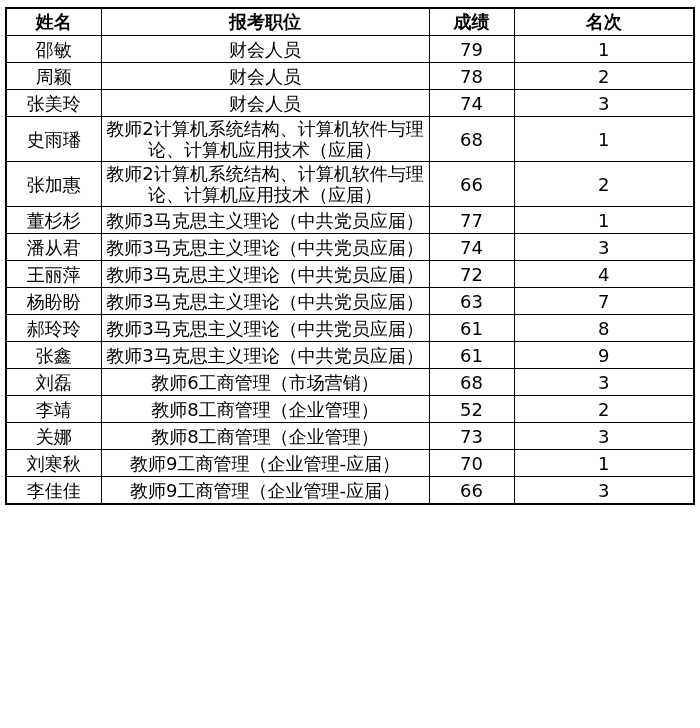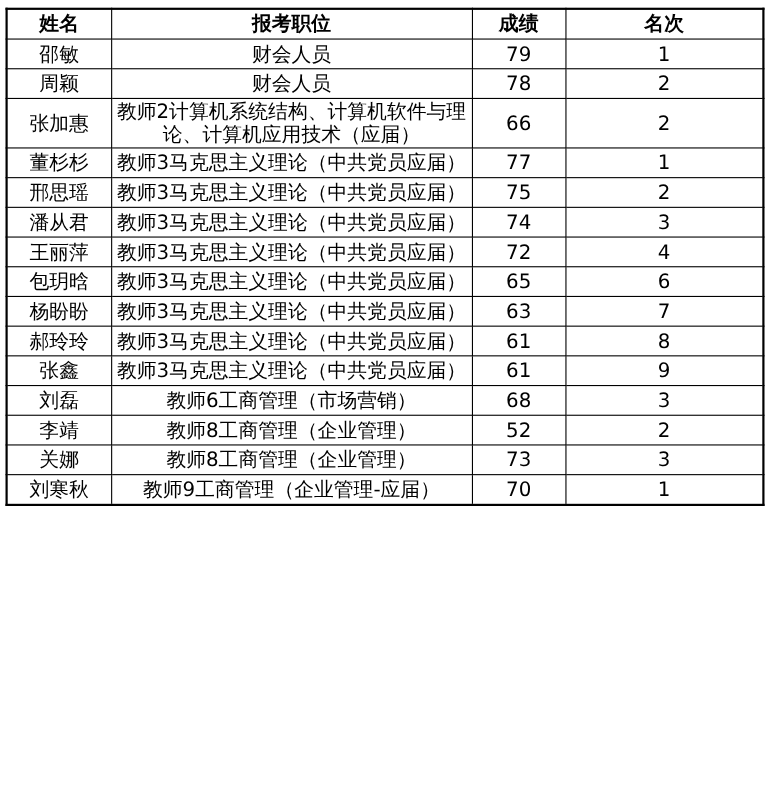--- a/index.html
+++ b/index.html
@@ -79,54 +79,54 @@
           <td>79</td>
           <td>1</td>
         </tr>
         <tr>
           <td>周颖</td>
           <td>财会人员</td>
           <td>78</td>
           <td>2</td>
         </tr>
         <tr>
+          <td>张美玲</td>
+          <td>财会人员</td>
+          <td>74</td>
+          <td>3</td>
+        </tr>
+        <tr>
+          <td>史雨璠</td>
+          <td>教师2计算机系统结构、计算机软件与理论、计算机应用技术（应届）</td>
+          <td>68</td>
+          <td>1</td>
+        </tr>
+        <tr>
           <td>张加惠</td>
           <td>教师2计算机系统结构、计算机软件与理论、计算机应用技术（应届）</td>
           <td>66</td>
           <td>2</td>
         </tr>
         <tr>
           <td>董杉杉</td>
           <td>教师3马克思主义理论（中共党员应届）</td>
           <td>77</td>
           <td>1</td>
         </tr>
         <tr>
-          <td>邢思瑶</td>
-          <td>教师3马克思主义理论（中共党员应届）</td>
-          <td>75</td>
-          <td>2</td>
-        </tr>
-        <tr>
           <td>潘从君</td>
           <td>教师3马克思主义理论（中共党员应届）</td>
           <td>74</td>
           <td>3</td>
         </tr>
         <tr>
           <td>王丽萍</td>
           <td>教师3马克思主义理论（中共党员应届）</td>
           <td>72</td>
           <td>4</td>
-        </tr>
-        <tr>
-          <td>包玥晗</td>
-          <td>教师3马克思主义理论（中共党员应届）</td>
-          <td>65</td>
-          <td>6</td>
         </tr>
         <tr>
           <td>杨盼盼</td>
           <td>教师3马克思主义理论（中共党员应届）</td>
           <td>63</td>
           <td>7</td>
         </tr>
         <tr>
           <td>郝玲玲</td>
           <td>教师3马克思主义理论（中共党员应届）</td>
@@ -156,15 +156,21 @@
           <td>教师8工商管理（企业管理）</td>
           <td>73</td>
           <td>3</td>
         </tr>
         <tr>
           <td>刘寒秋</td>
           <td>教师9工商管理（企业管理-应届）</td>
           <td>70</td>
           <td>1</td>
         </tr>
+        <tr>
+          <td>李佳佳</td>
+          <td>教师9工商管理（企业管理-应届）</td>
+          <td>66</td>
+          <td>3</td>
+        </tr>
       </tbody>
   </table>
 </div>
 
 </body></html>

